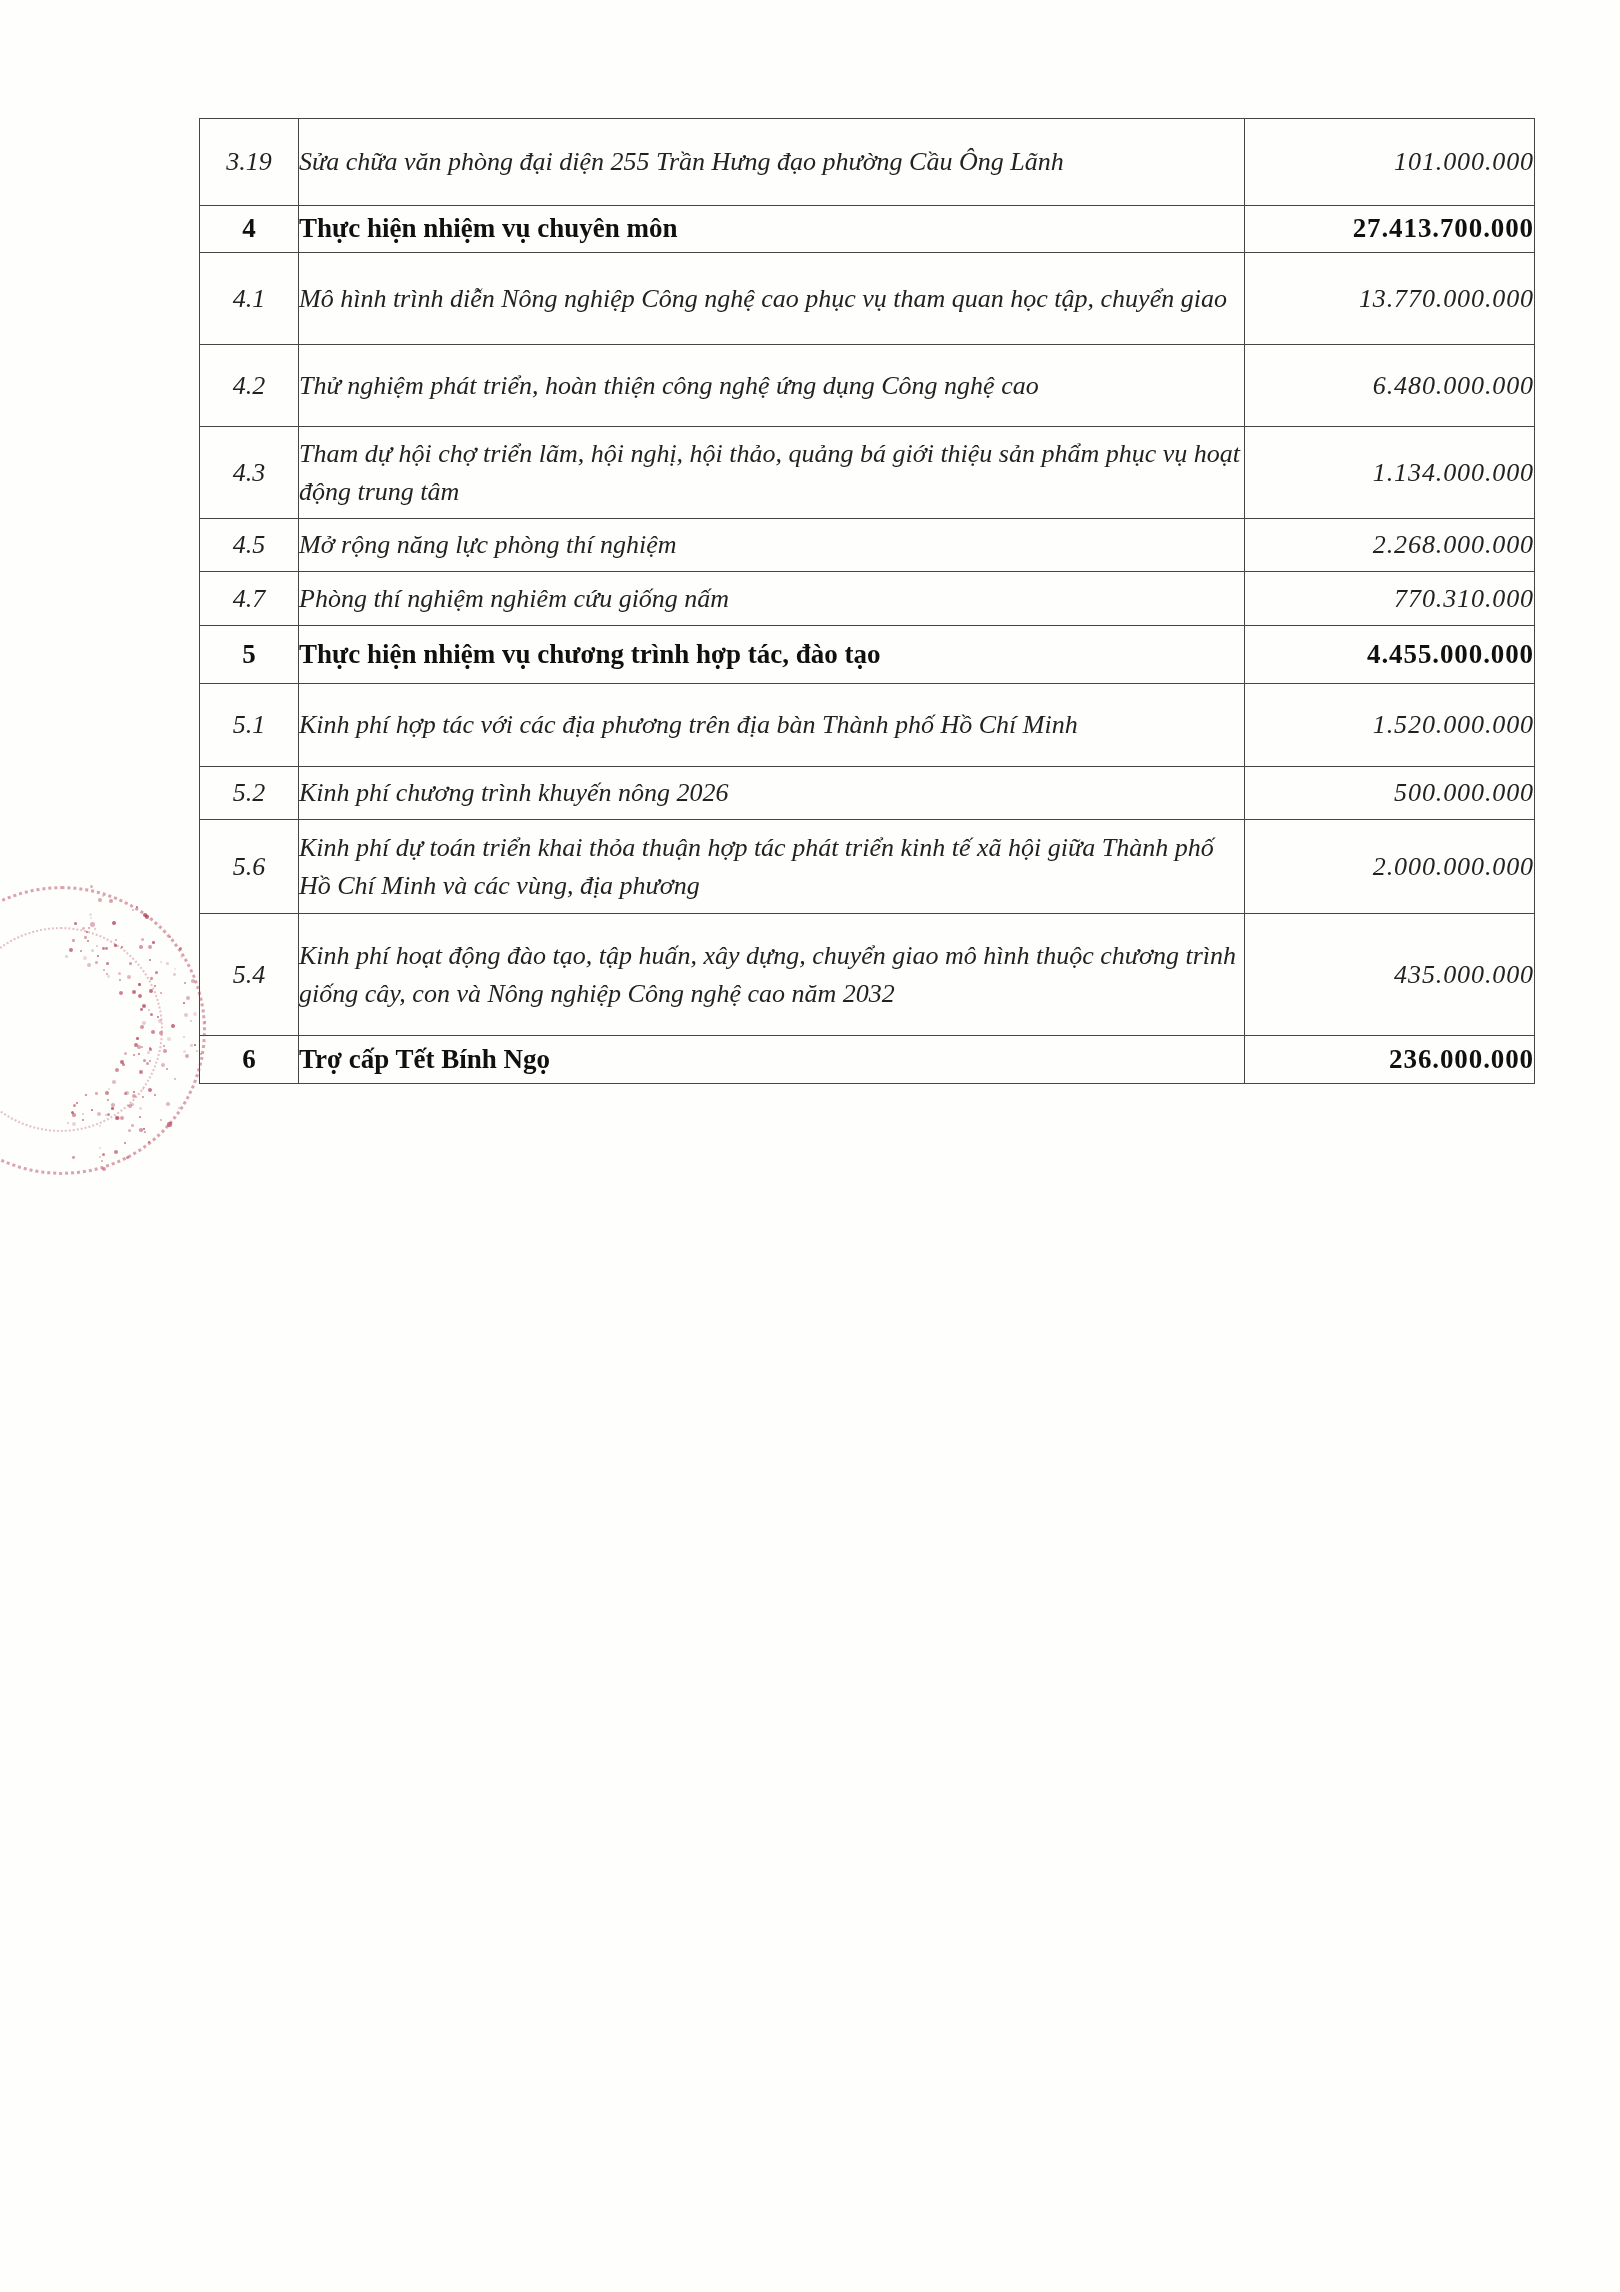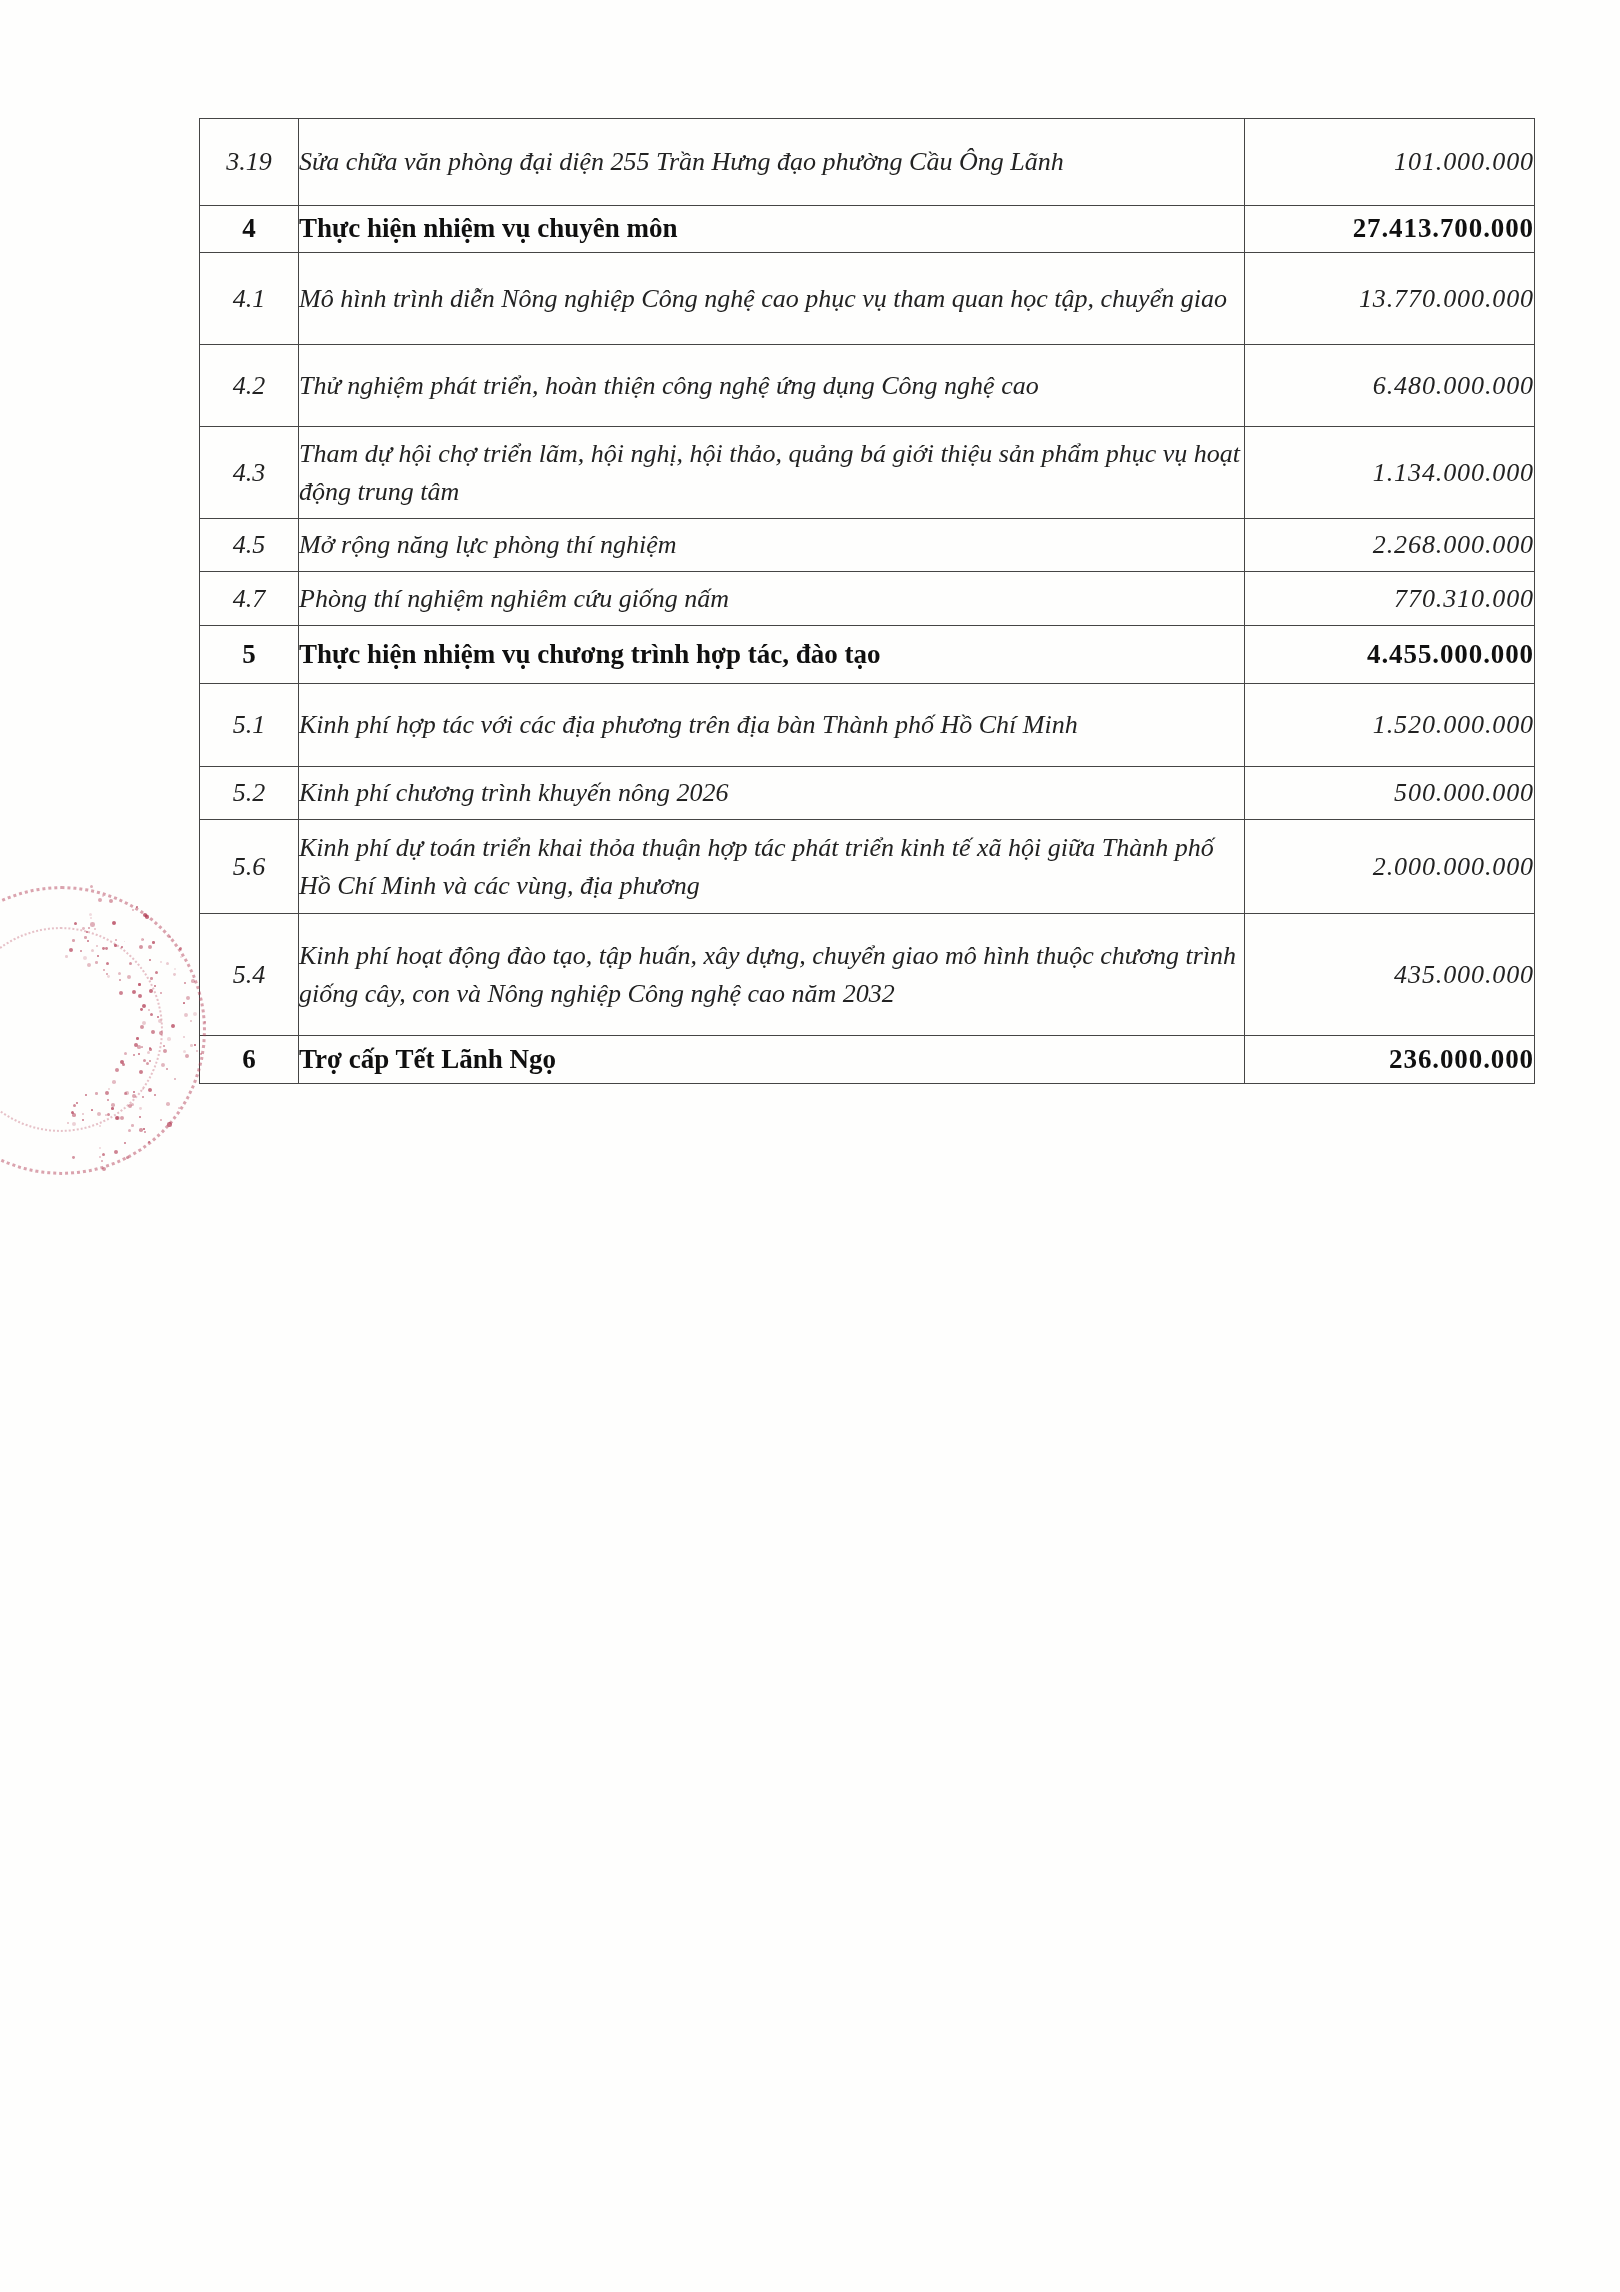--- a/index.html
+++ b/index.html
@@ -123,21 +123,21 @@
       <td class="c-desc">Kinh phí dự toán triển khai thỏa thuận hợp tác phát triển kinh tế xã hội giữa Thành phố Hồ Chí Minh và các vùng, địa phương</td>
       <td class="c-amt">2.000.000.000</td>
     </tr>
         <tr style="height: 122px;">
       <td class="c-no">5.4</td>
       <td class="c-desc">Kinh phí hoạt động đào tạo, tập huấn, xây dựng, chuyển giao mô hình thuộc chương trình giống cây, con và Nông nghiệp Công nghệ cao năm 2032</td>
       <td class="c-amt">435.000.000</td>
     </tr>
         <tr class="section" style="height: 48px;">
       <td class="c-no">6</td>
-      <td class="c-desc">Trợ cấp Tết Lãnh Ngọ</td>
+      <td class="c-desc">Trợ cấp Tết Bính Ngọ</td>
       <td class="c-amt">236.000.000</td>
     </tr>
       </tbody>
   </table>
 
   <div class="stamp" id="stamp">
       <div class="ring" style="left: -83px; top: 886px; width: 283px; height: 283px; border-width: 3.1px; border-color: rgb(176, 54, 79); opacity: 0.45;"></div>
       <div class="ring" style="left: -42px; top: 927px; width: 201px; height: 201px; border-width: 2.7px; border-color: rgb(176, 54, 79); opacity: 0.3;"></div>
       <div class="dot" style="left: 114px; top: 1150px; width: 4.3px; height: 4.3px; background: rgb(176, 54, 79); opacity: 0.61;"></div>
       <div class="dot" style="left: 183px; top: 1050px; width: 3.2px; height: 3.2px; background: rgb(176, 54, 79); opacity: 0.18;"></div>

